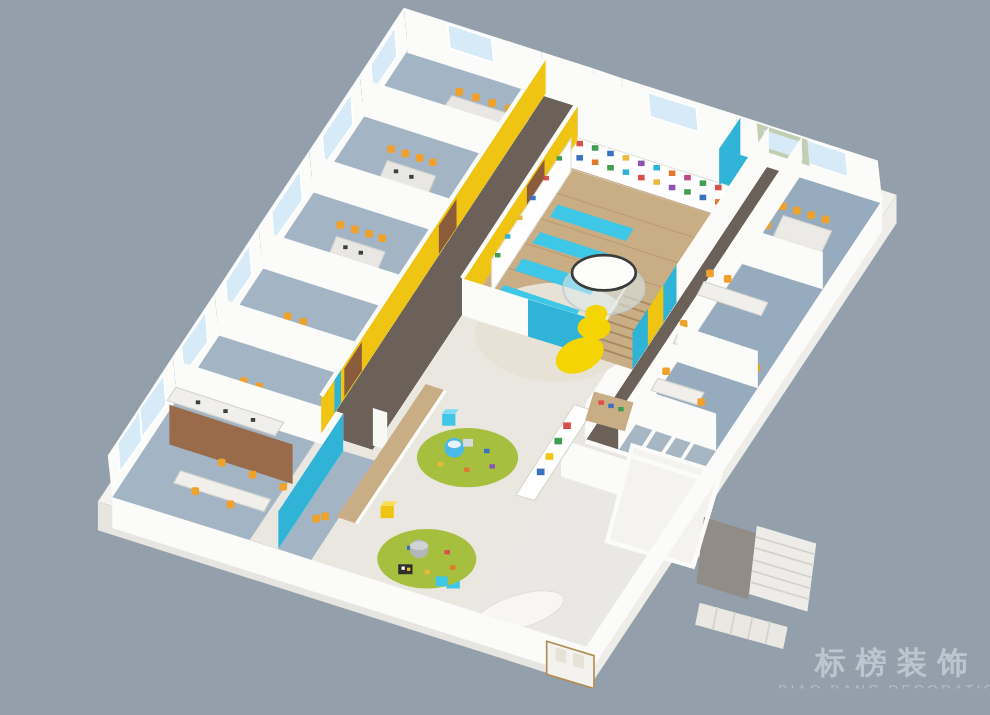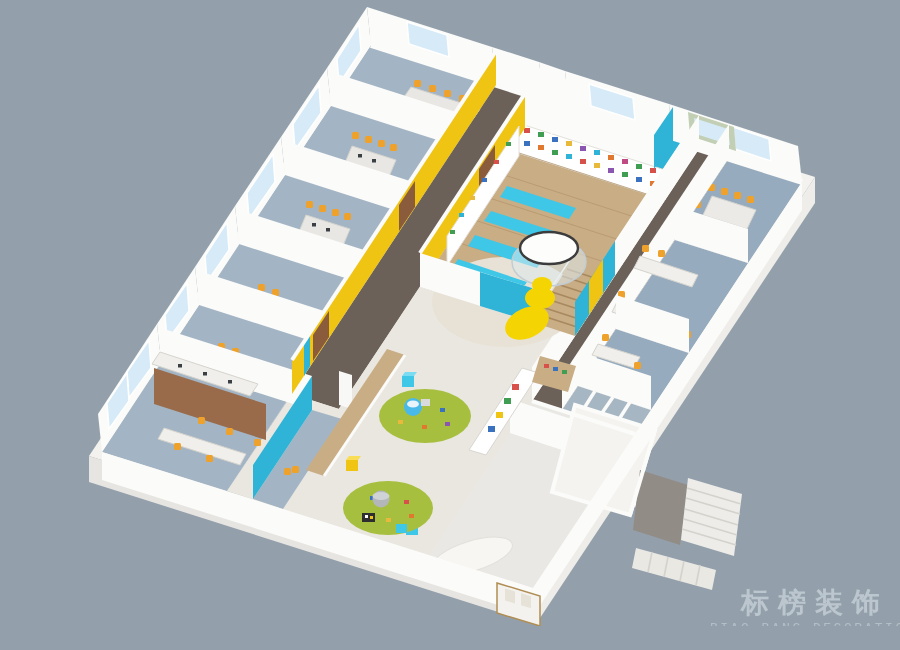--- a/index.html
+++ b/index.html
@@ -1,17 +1,17 @@
 <!DOCTYPE html>
 <html><head>
 <meta charset="utf-8">
 <style>
   html,body{margin:0;padding:0;background:#93a0ab;}
   .stage{position:relative;width:900px;height:626px;overflow:hidden;
-         font-family:Liberation Mono, monospace;}
+         font-family:Liberation Sans, sans-serif;}
   svg{display:block;}
   .wm-title{font-weight:bold;letter-spacing:9px;font-size:28px;opacity:.75;}
   .wm-sub{letter-spacing:2.5px;font-size:13px;opacity:.6;}
 </style>
 </head>
 <body>
 
 <div class="stage">
 <svg width="900" height="650" viewBox="0 0 900 650">
 

